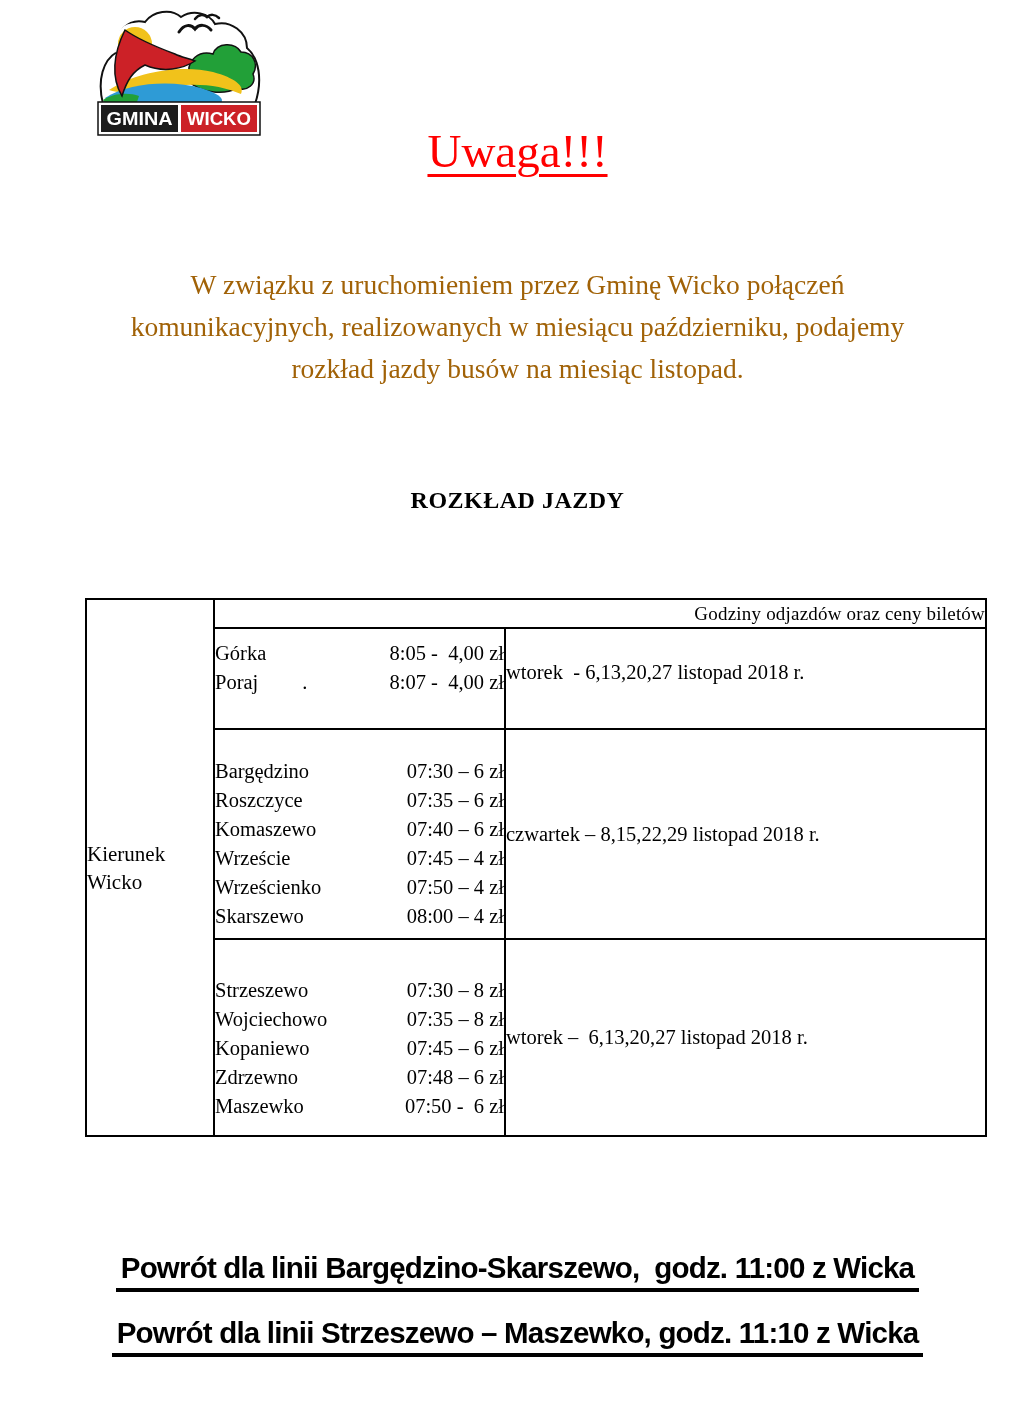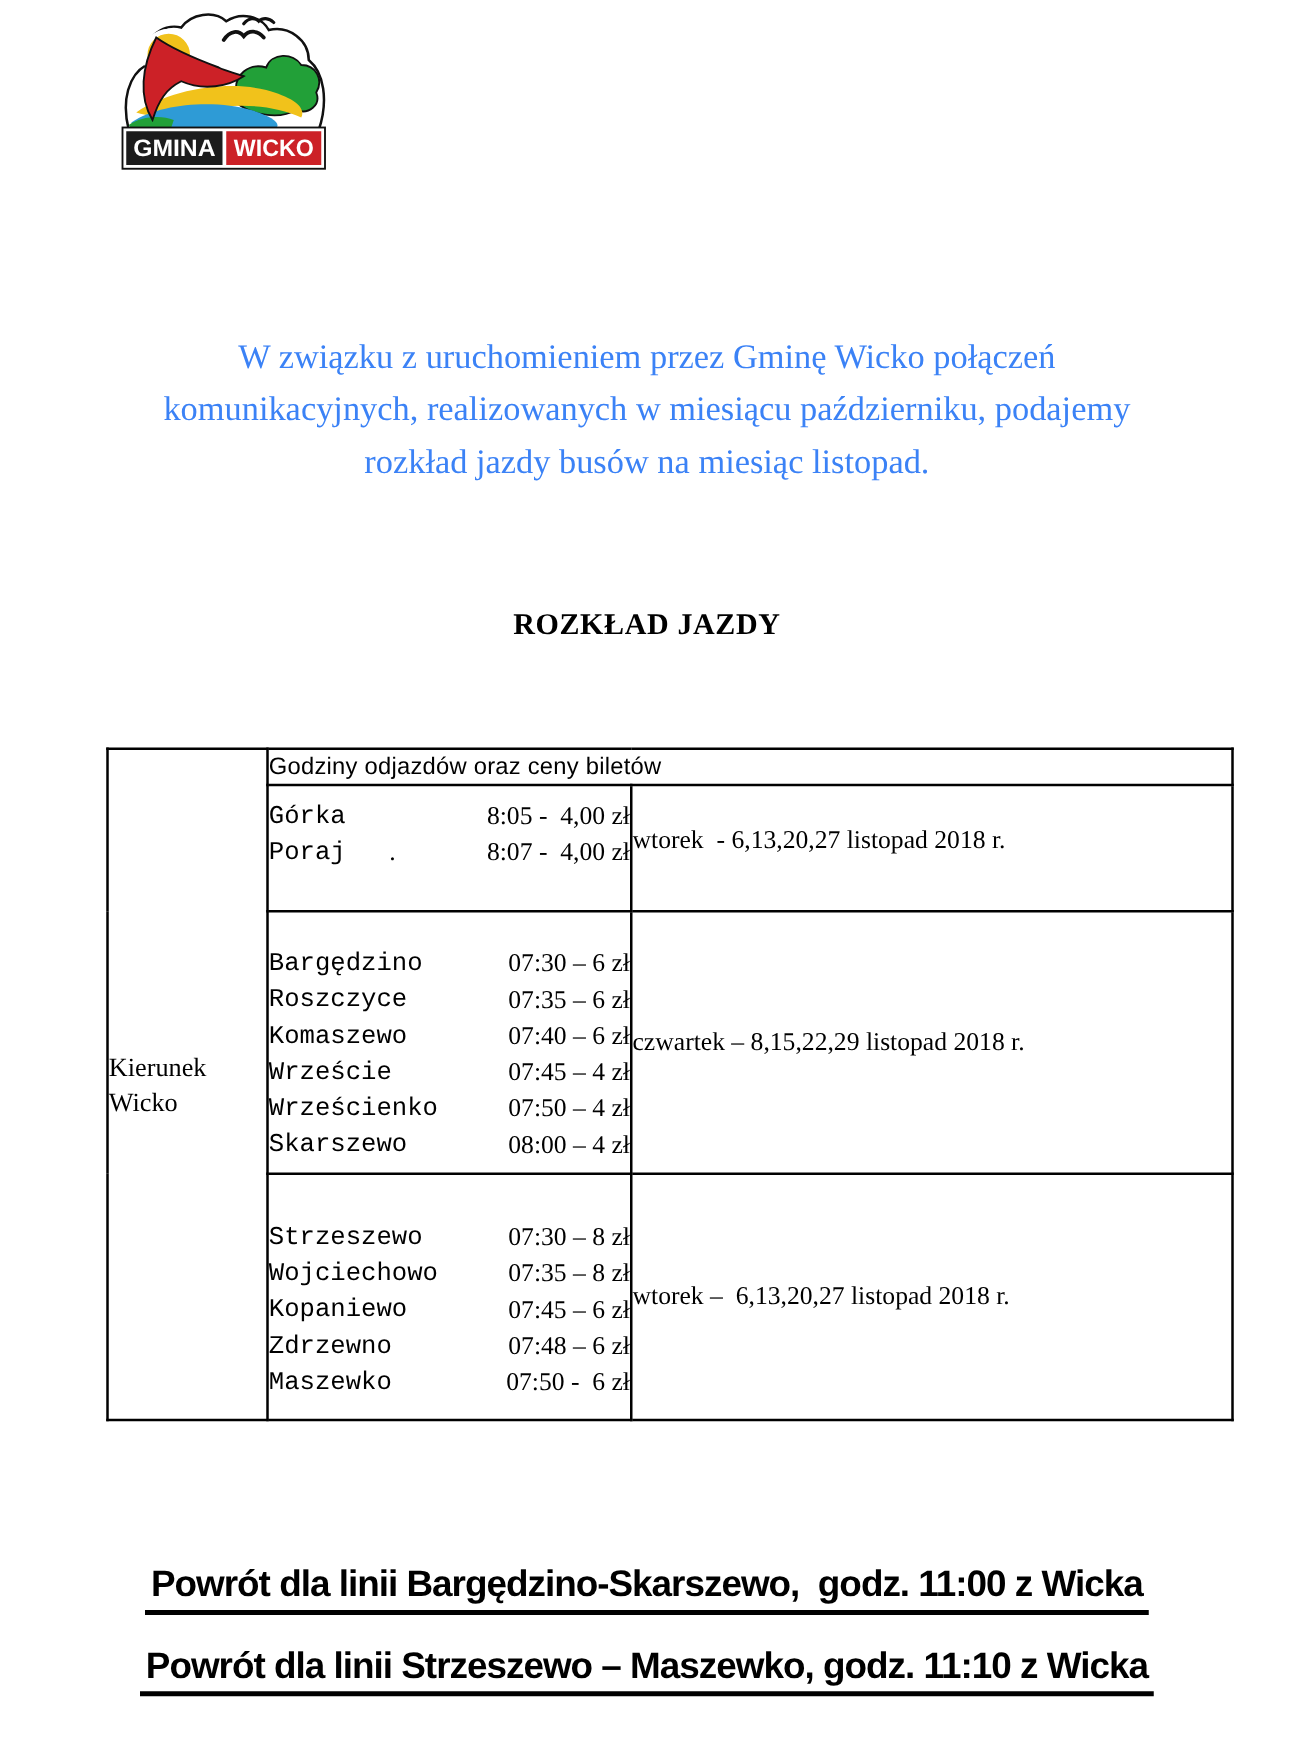--- a/index.html
+++ b/index.html
@@ -14,46 +14,46 @@
   
   .title { position:absolute; left:0; top:124px; width:100%; text-align:center; }
   .title span {
     font-size:47px; color:#ff0000;
     text-decoration:underline; text-decoration-thickness:3px; text-underline-offset:7px;
   }
 
   
   .intro {
     position:absolute; left:95px; top:264px; width:845px;
-    font-size:27.5px; line-height:42px; text-align:center; color:#3b82f6;
+    font-size:27.5px; line-height:42px; text-align:center; color:#a16207;
   }
 
   
   .heading {
     position:absolute; left:0; top:487px; width:100%; text-align:center;
     font-size:24px; font-weight:bold; letter-spacing:0.5px;
   }
 
   
   table.sched {
     position:absolute; left:85px; top:598px; width:900px;
     border-collapse:collapse; table-layout:fixed;
   }
   table.sched td { border:2px solid #000; padding:0; vertical-align:middle; }
 
   td.dir { font-size:21px; line-height:28px; padding-left:10px; }
 
   td.hdr {
-    font-family:Liberation Sans, sans-serif; font-size:19px;
-    text-align:left; height:27px; letter-spacing:0.2px;
+    font-family:Liberation Serif, serif; font-size:19px;
+    text-align:right; height:27px; letter-spacing:0.2px;
   }
 
   td.stops { padding:0 14px 0 12px; }
   .stop-line { display:flex; font-size:20.5px; line-height:29px; }
-  .stop-name { white-space:pre;font-family:Liberation Mono, monospace; }
+  .stop-name { white-space:pre; }
   .stop-mid  { flex:1; text-align:center; }
   .stop-time { white-space:pre;margin-left:38px; }
 
   td.days { padding-left:12px; font-size:20.5px; white-space:pre; }
 
   tr.hrow { height:27px; }
   tr.r1 { height:101px; }
   tr.r2 { height:210px; }
   tr.r3 { height:197px; }
 
@@ -90,20 +90,23 @@
     <path d="M10,90 C34,74 78,72 106,80 C122,85 130,90 126,95 L16,96 Z" fill="#2e9bd6"></path>
     <path d="M8,92 C18,85 34,84 44,88 L42,94 L10,95 Z" fill="#22a038"></path>
     <path d="M30,22 C18,46 16,70 27,88 C32,72 38,63 50,57 C68,65 88,61 100,53 C92,50 86,49 80,46 C64,40 44,32 30,22 Z" fill="#cc2127" stroke="#111111" stroke-width="1.5"></path>
     <rect x="3" y="94" width="162" height="33" fill="#ffffff" stroke="#111111" stroke-width="1.5"></rect>
     <rect x="6" y="97" width="77" height="27" fill="#1c1c1c"></rect>
     <rect x="86" y="97" width="76" height="27" fill="#cc2127"></rect>
     <text x="44.5" y="117" text-anchor="middle" fill="#ffffff" font-family="Liberation Sans, sans-serif" font-size="19" font-weight="bold" textLength="66" lengthAdjust="spacingAndGlyphs">GMINA</text>
     <text x="124" y="117" text-anchor="middle" fill="#ffffff" font-family="Liberation Sans, sans-serif" font-size="19" font-weight="bold" textLength="64" lengthAdjust="spacingAndGlyphs">WICKO</text>
   </svg>
 
+  <div class="title">
+    <span>Uwaga!!!</span>
+  </div>
 
   <div class="intro">
     <div>W związku z uruchomieniem przez Gminę Wicko połączeń</div>
     <div>komunikacyjnych, realizowanych w miesiącu październiku, podajemy</div>
     <div>rozkład jazdy busów na miesiąc listopad.</div>
   </div>
 
   <div class="heading">ROZKŁAD JAZDY</div>
 
   <table class="sched">

